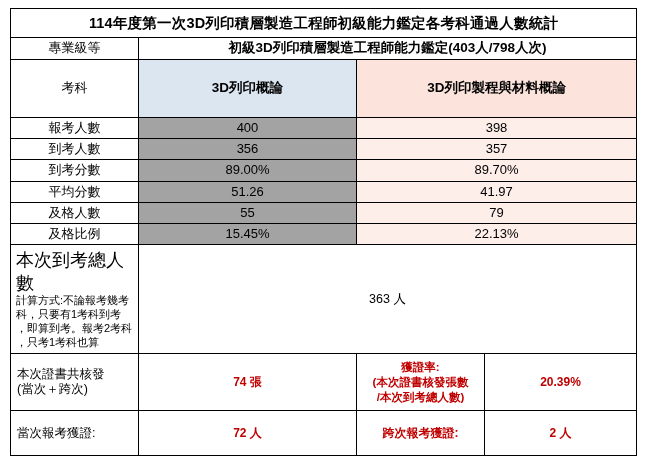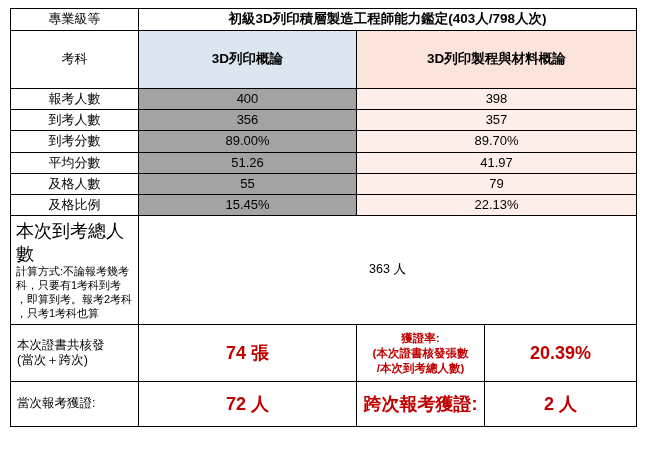--- a/index.html
+++ b/index.html
@@ -75,21 +75,21 @@
     font-size: 11px;
     line-height: 1.35;
     padding: 4px 5px !important;
   }
   .note-left .big {
     font-size: 18px;
   }
   .red-bold {
     color: #c00000;
     font-weight: bold;
-    font-size: 18px;
+    font-size: 12px;
   }
   .red-small {
     color: #c00000;
     font-weight: bold;
     font-size: 11.5px;
     line-height: 1.3;
   }
   .cert-label {
     font-size: 12.5px;
     text-align: left !important;
@@ -117,20 +117,23 @@
 <div class="sheet">
   <table class="main">
     <colgroup>
       <col style="width:128px">
       <col style="width:93px">
       <col style="width:125px">
       <col style="width:128px">
       <col style="width:152px">
     </colgroup>
     <tbody>
+      <tr>
+        <td class="title-cell" colspan="5">114年度第一次3D列印積層製造工程師初級能力鑑定各考科通過人數統計</td>
+      </tr>
       <tr>
         <td class="hdr-label">專業級等</td>
         <td class="sub-title" colspan="4">初級3D列印積層製造工程師能力鑑定(403人/798人次)</td>
       </tr>
       <tr>
         <td class="hdr-label">考科</td>
         <td class="subject-head col-blue" colspan="2">3D列印概論</td>
         <td class="subject-head col-pink" colspan="2">3D列印製程與材料概論</td>
       </tr>
 

